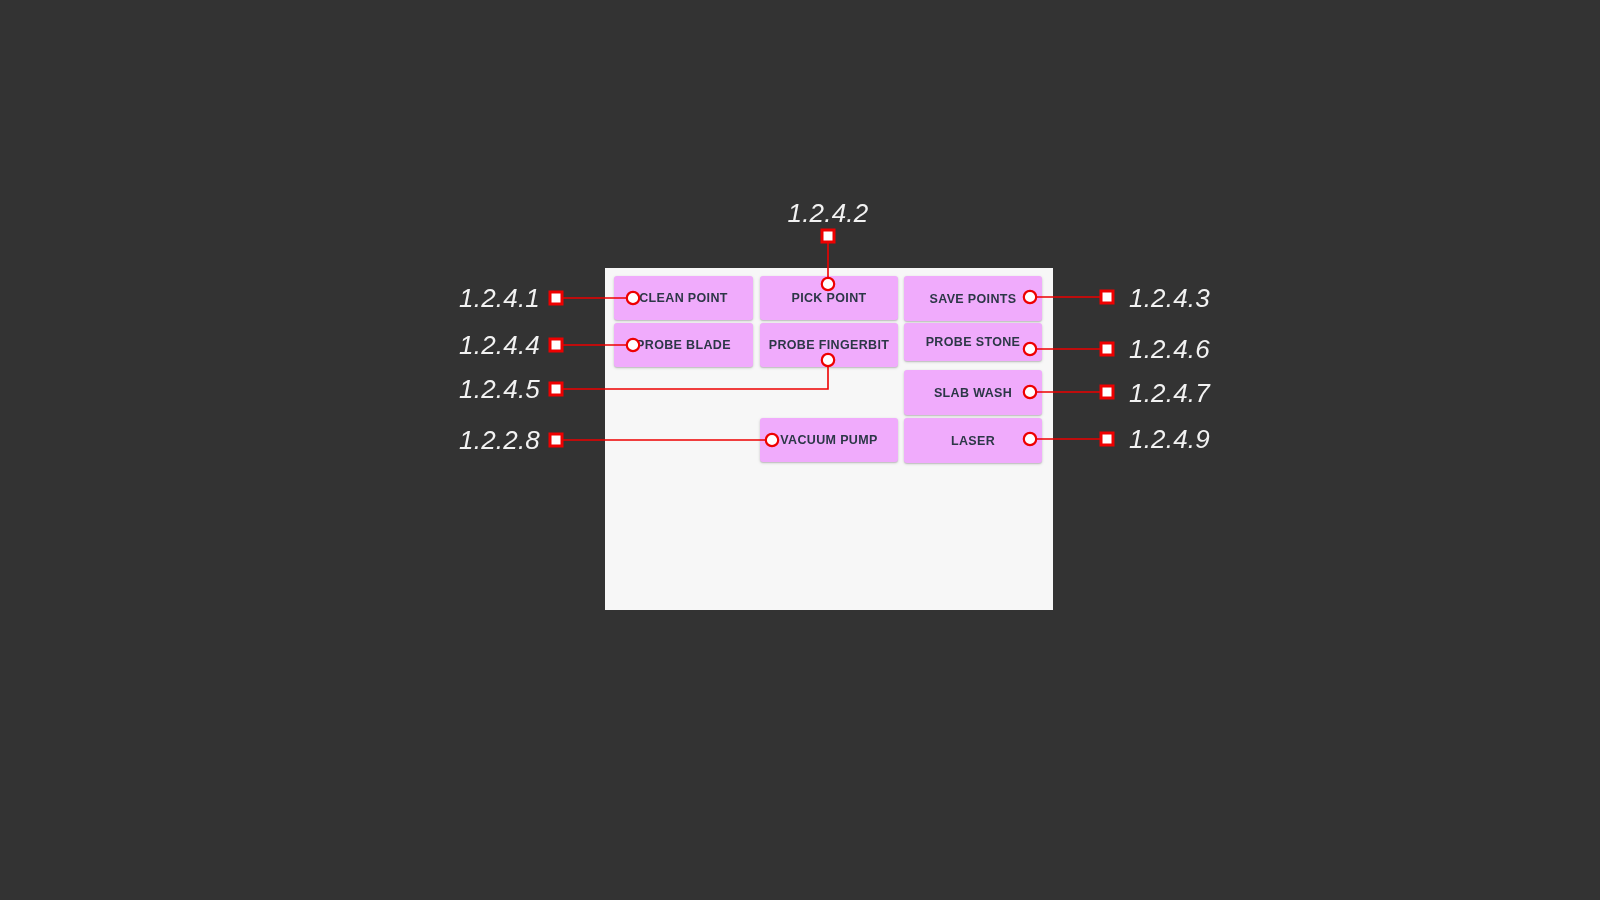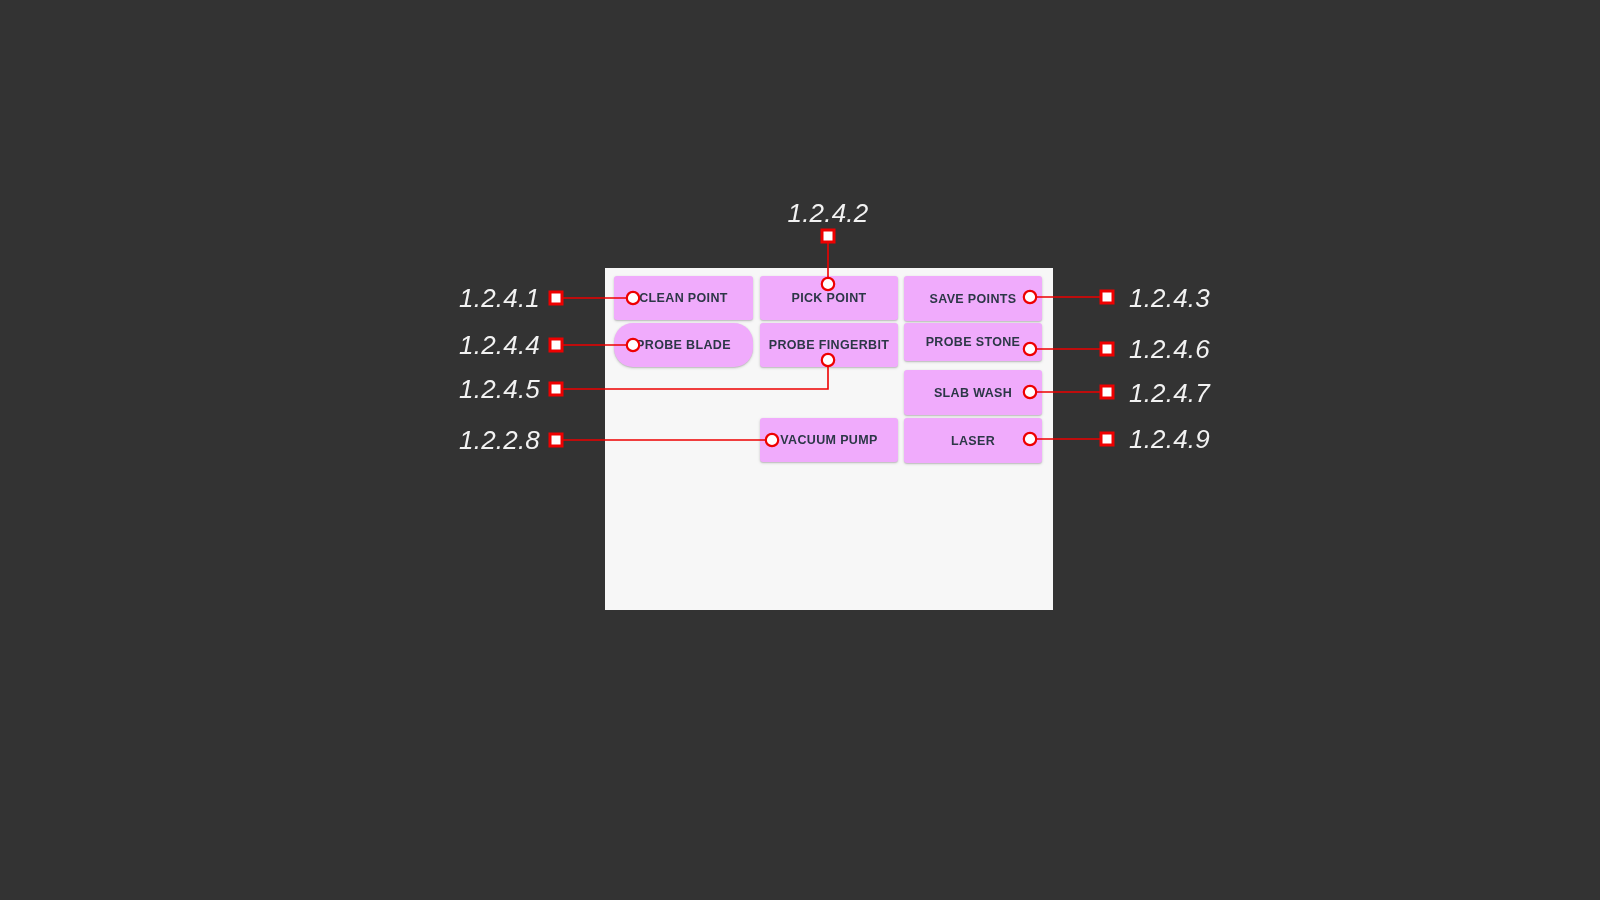--- a/index.html
+++ b/index.html
@@ -97,21 +97,21 @@
 
 <div id="stage">
 
 
   <div class="panel"></div>
 
   <div id="buttons-layer">
       <div class="btn" style="left: 614px; top: 276px; width: 139px; height: 44px;">CLEAN POINT</div>
       <div class="btn" style="left: 760px; top: 276px; width: 138px; height: 44px;">PICK POINT</div>
       <div class="btn" style="left: 904px; top: 276px; width: 138px; height: 45px;">SAVE POINTS</div>
-      <div class="btn" style="left: 614px; top: 323px; width: 139px; height: 44px; border-radius: 19px;">PROBE BLADE</div>
+      <div class="btn" style="left: 614px; top: 323px; width: 139px; height: 44px;">PROBE BLADE</div>
       <div class="btn" style="left: 760px; top: 323px; width: 138px; height: 44px;">PROBE FINGERBIT</div>
       <div class="btn" style="left: 904px; top: 323px; width: 138px; height: 38px; text-align: right;">PROBE STONE</div>
       <div class="btn" style="left: 904px; top: 370px; width: 138px; height: 45px;">SLAB WASH</div>
       <div class="btn" style="left: 760px; top: 418px; width: 138px; height: 44px;">VACUUM PUMP</div>
       <div class="btn" style="left: 904px; top: 418px; width: 138px; height: 45px;">LASER</div>
     </div>
 
   <svg id="callouts" viewBox="0 0 1600 900">
       <g>
         <path d="M 828 243 L 828 277" stroke="#ee0000" stroke-width="1.6" fill="none"></path>

